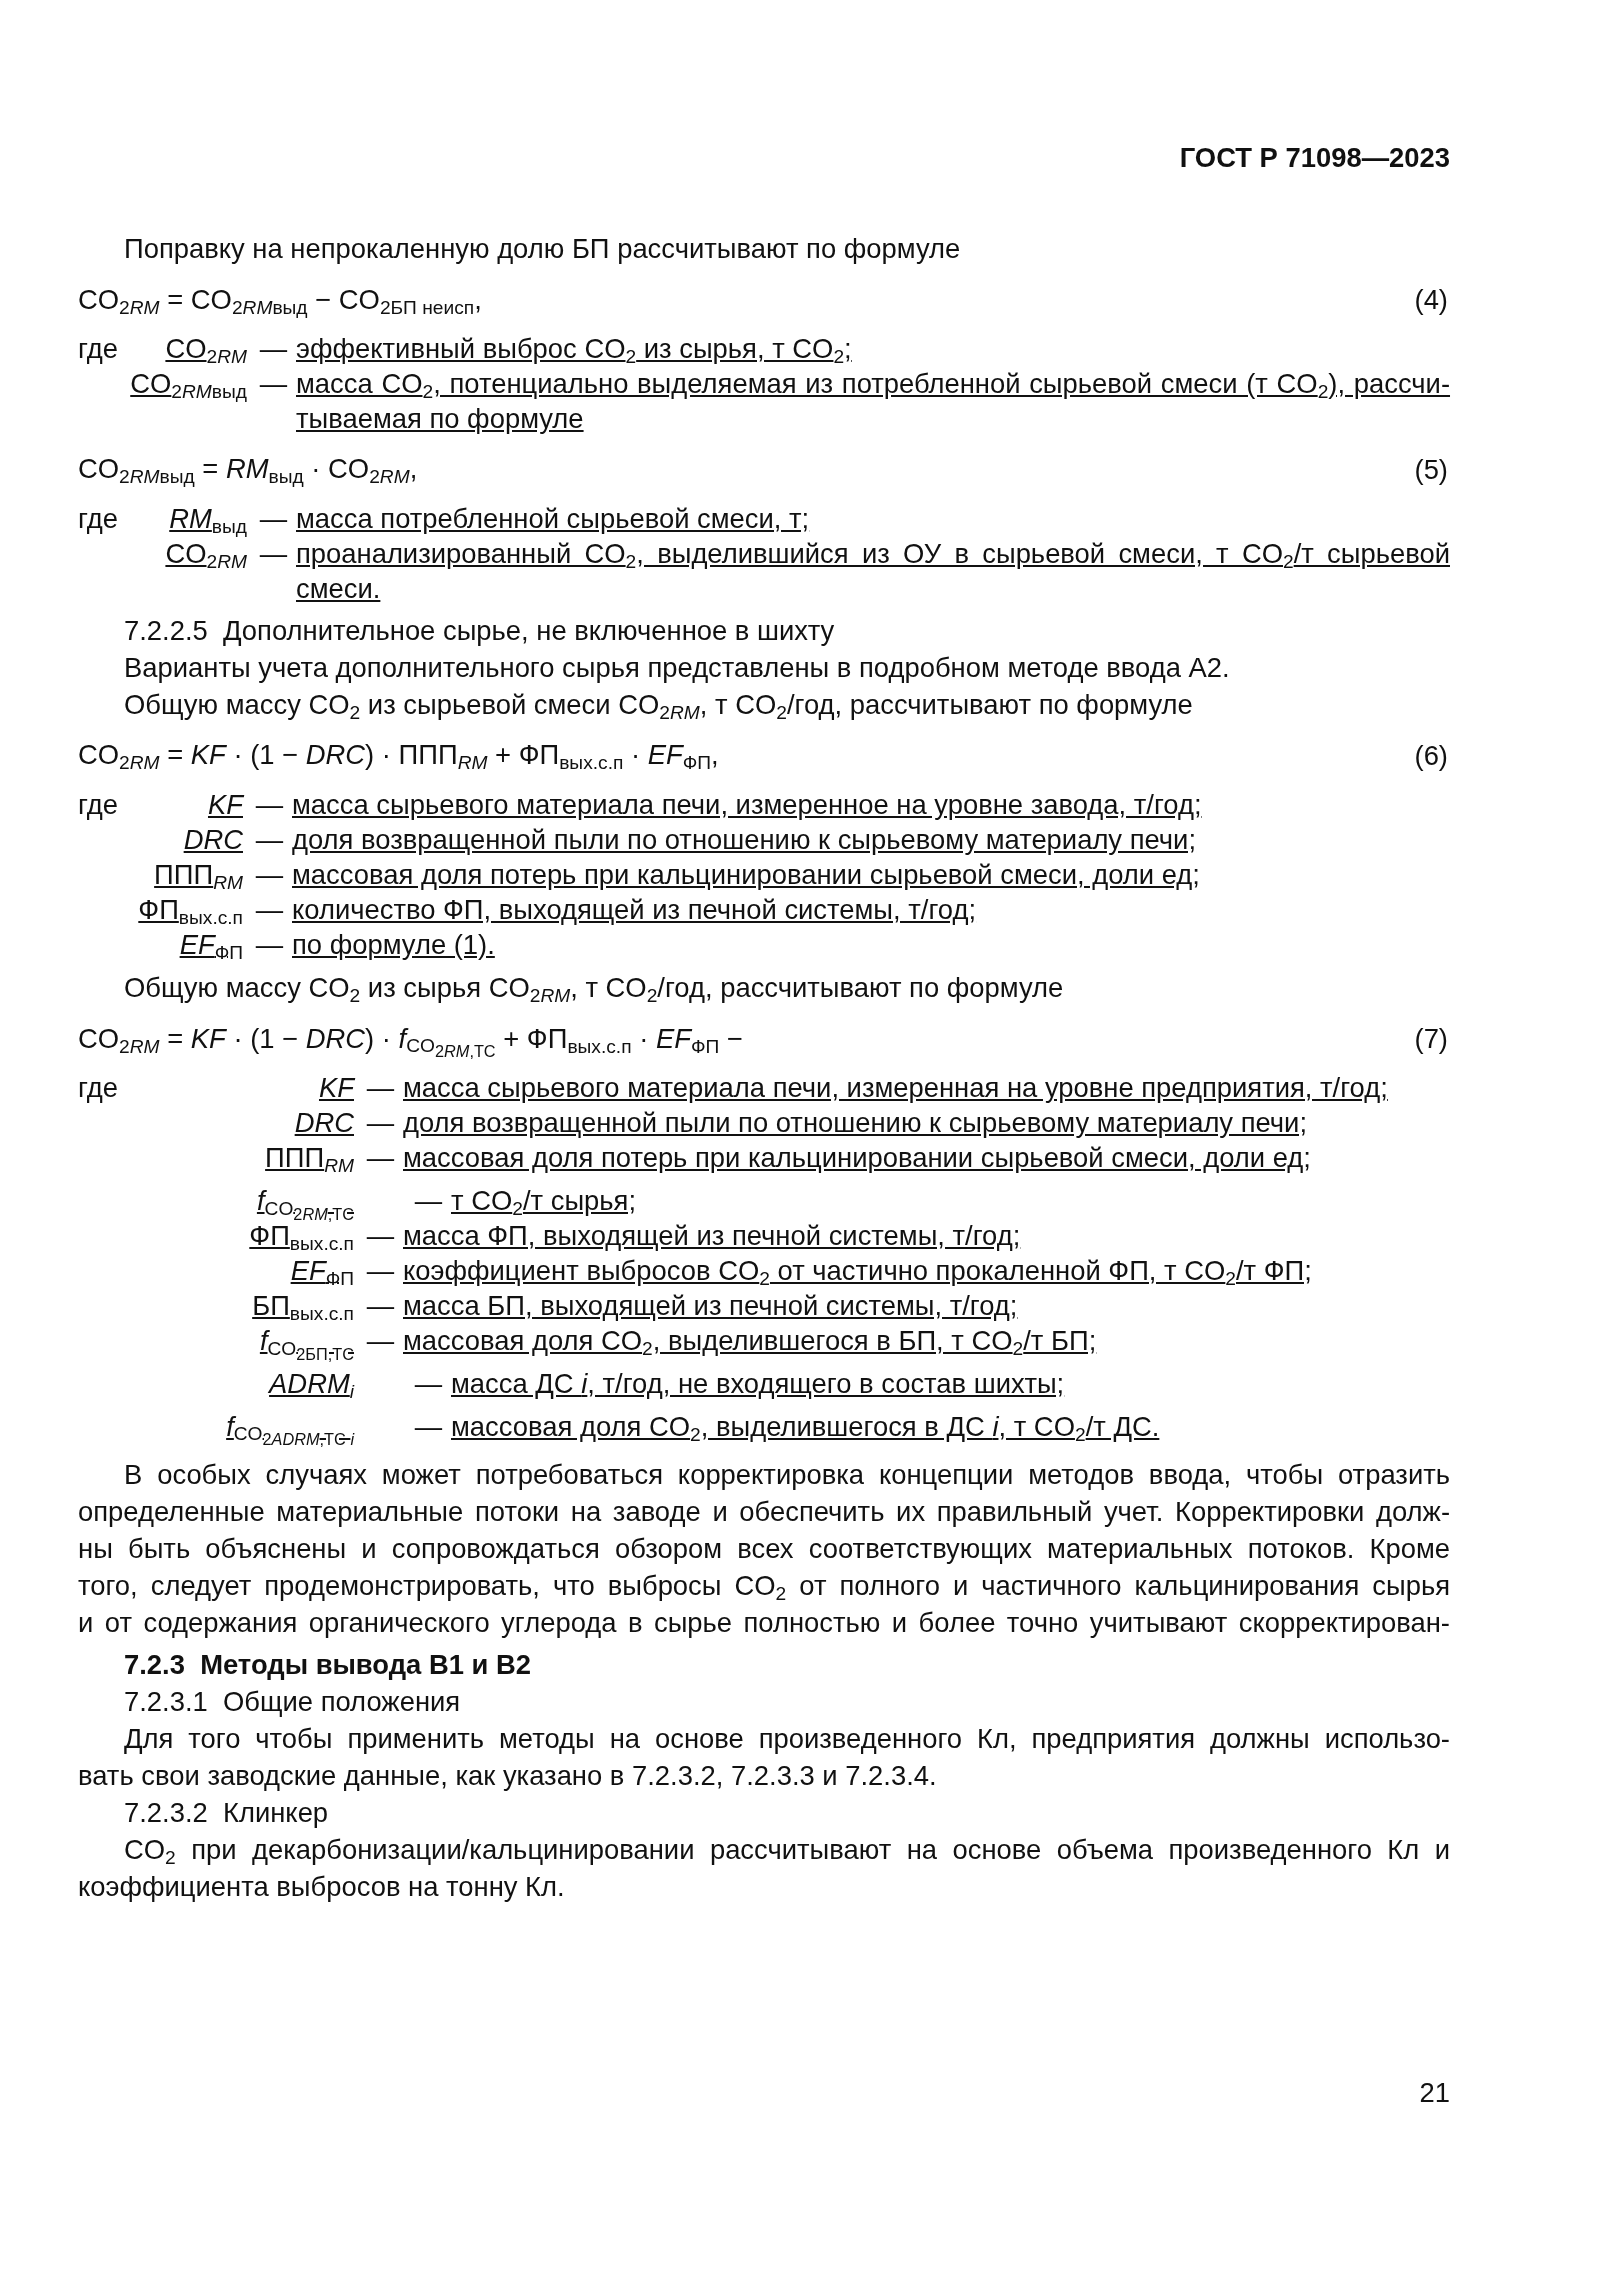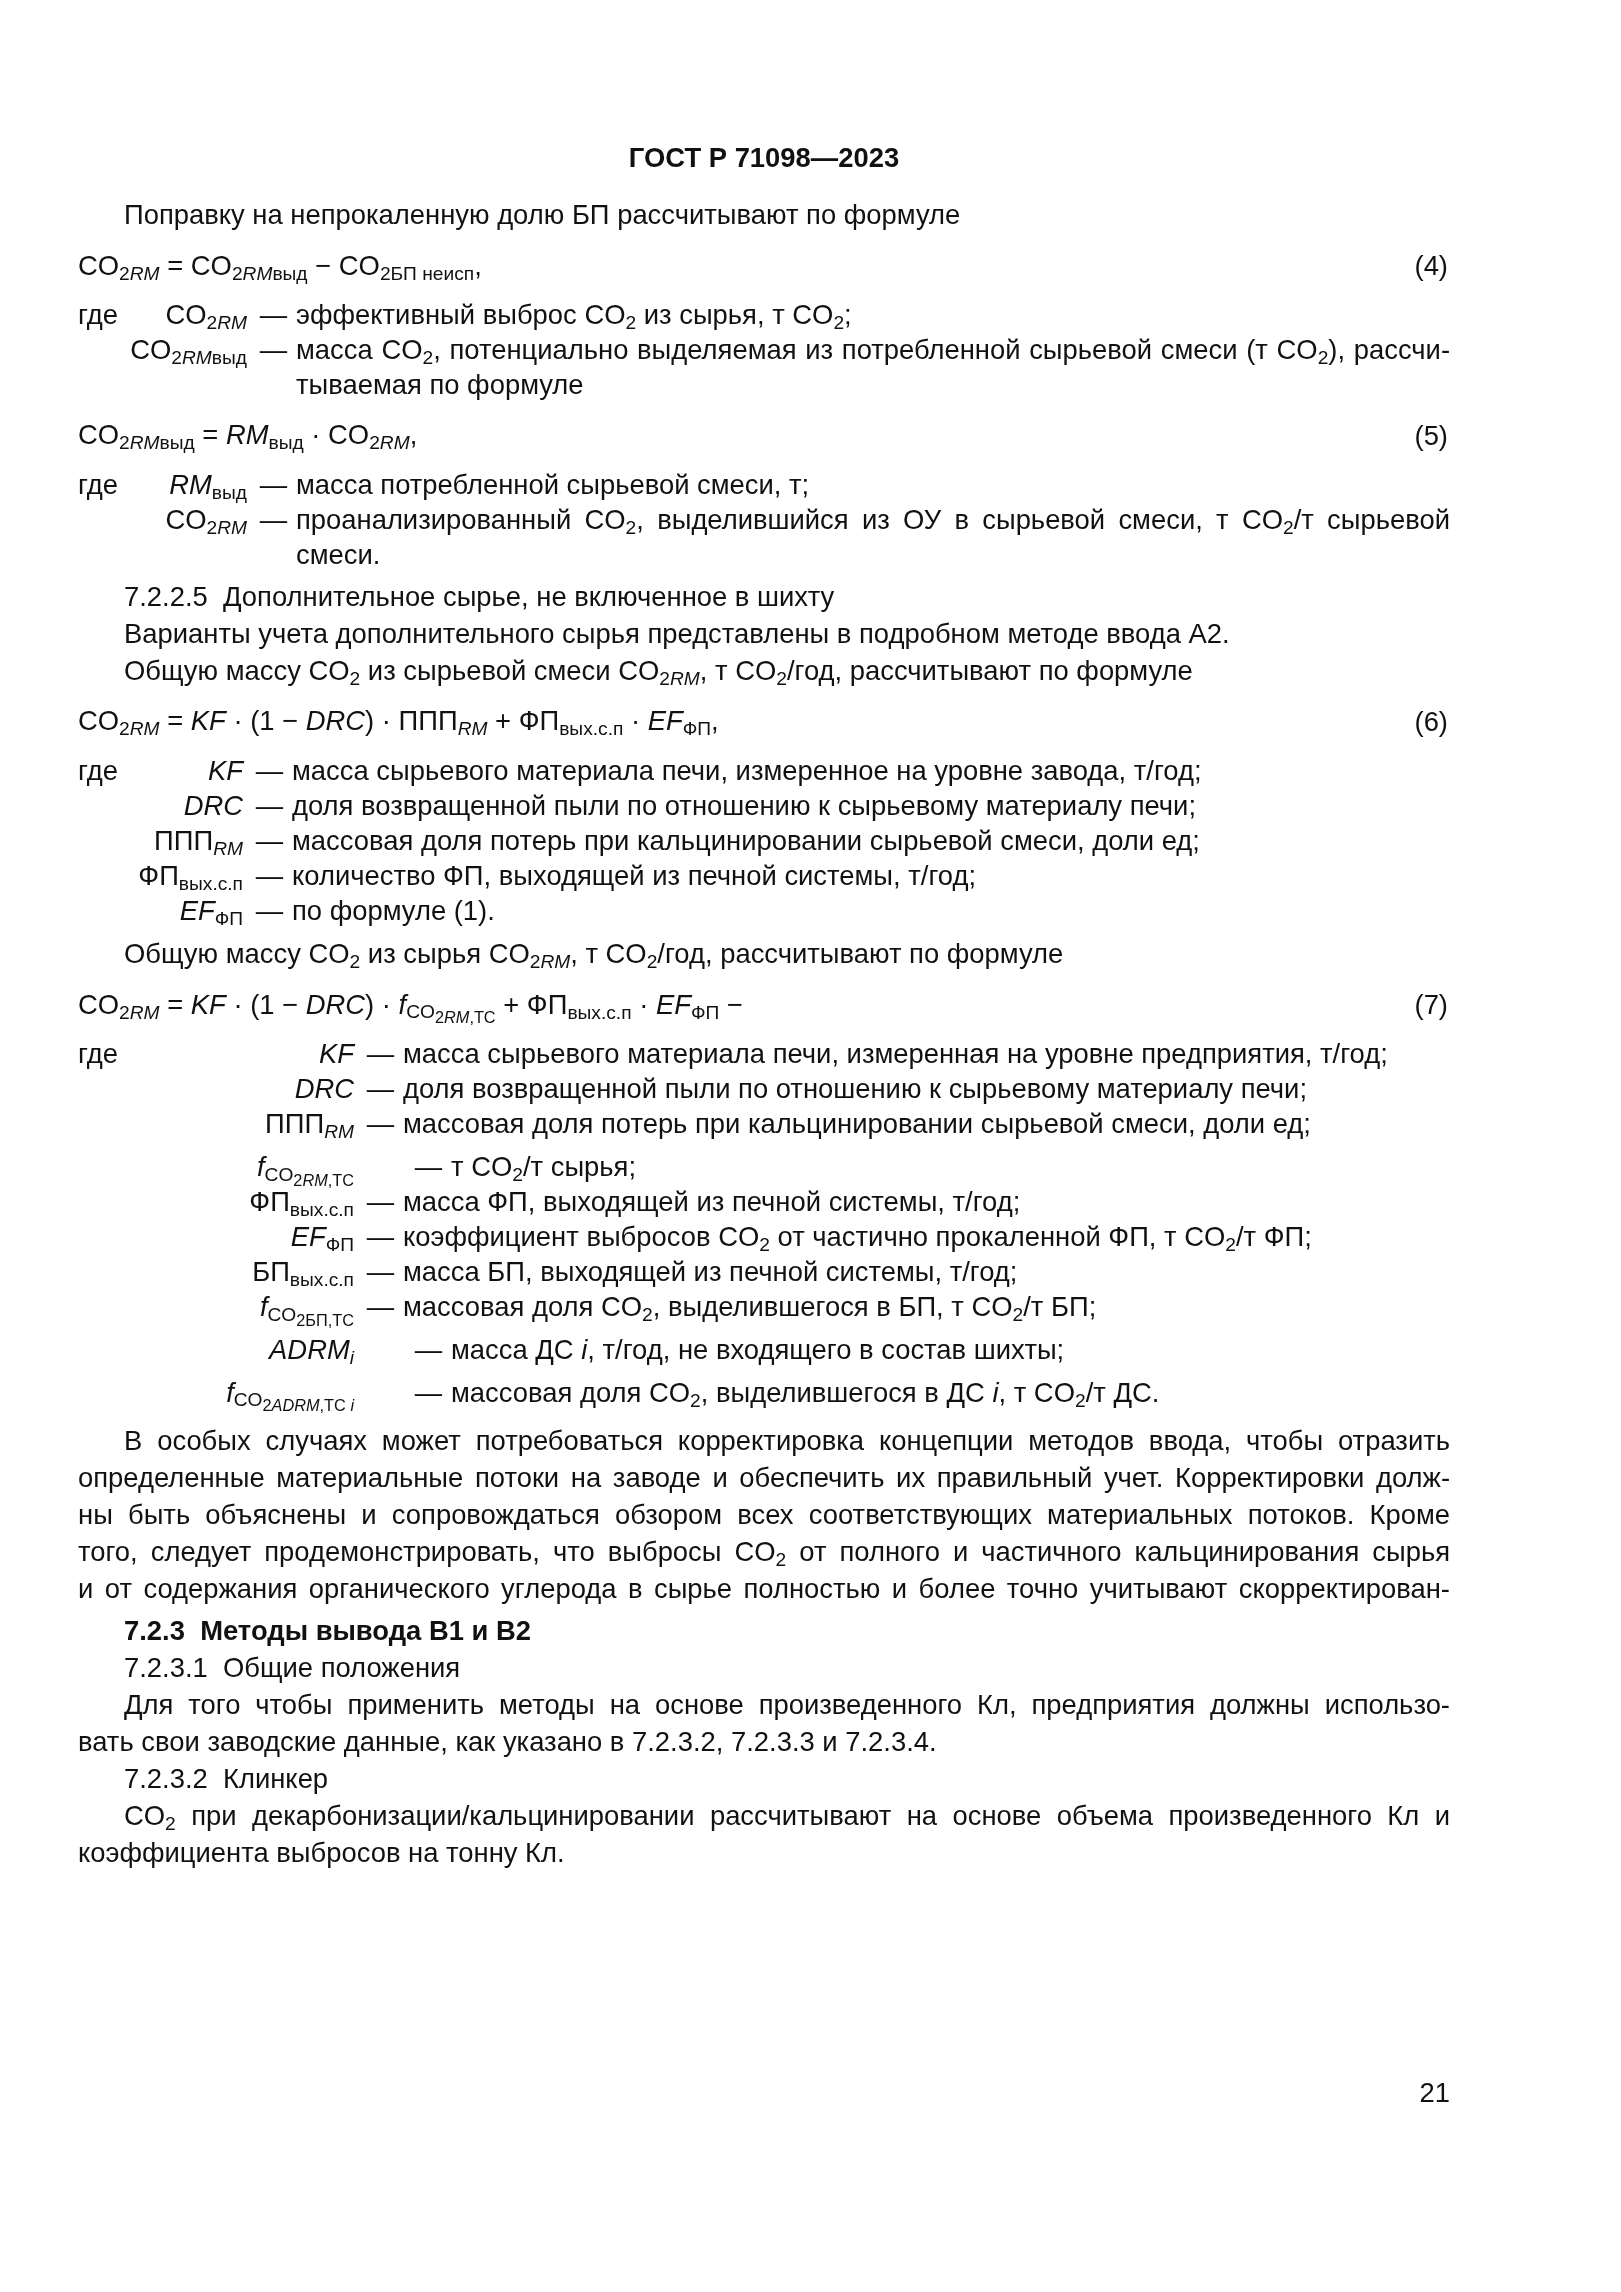--- a/index.html
+++ b/index.html
@@ -8,40 +8,40 @@
   body {
     width: 1621px; height: 2293px;
     background: #ffffff; color: #111111;
     font-family: "Liberation Sans", "DejaVu Sans", sans-serif;
     font-size: 27.4px;
     position: relative; overflow: hidden;
   }
   .page { padding: 139px 171px 0 78px; }
 
   .doc-header {
-    font-weight: bold; text-align: center;
-    line-height: 37px; margin-bottom: 20px;
+    font-weight: bold; text-align: right;
+    line-height: 37px; margin-bottom: 54px;
   }
 
   .pline, .hline { line-height: 37px; }
   .ind { text-indent: 46px; }
   .jl { text-align: justify; text-align-last: justify; }
   .hbold { font-weight: bold; }
 
   .formula { position: relative; margin: 13.7px 0; line-height: 37px; }
   .fx { margin-right: 167px; }
   .fx2 { margin-top: 15.7px; }
   .fnum { position: absolute; right: 2px; top: 50%; transform: translateY(-50%); }
   .formula.f7 .fnum { top: auto; bottom: 0; transform: none; }
 
   sub { font-size: .70em; vertical-align: -0.24em; line-height: 0; }
   sub sub { font-size: .85em; vertical-align: -0.30em; }
   .sum { font-size: 1.25em; vertical-align: -0.10em; }
 
-  .defrow { display: flex; line-height: 35px; }
+  .defrow { display: flex; line-height: 35px; text-decoration: underline; }
   .defrow.sp { margin-top: 7.8px; gap: 48px; }
   .trm { flex: none; position: relative; text-align: right; }
   .dl45 .trm { width: 169px; }
   .dl6  .trm { width: 165px; }
   .dl7  .trm { width: 276px; }
   .pre { position: absolute; left: 0; top: 0; }
   .def { flex: 1 1 auto; position: relative; padding-left: 49px; }
   .dash { position: absolute; left: 12.7px; top: 0; }
 
   .mt6  { margin-top: 5.9px; }

